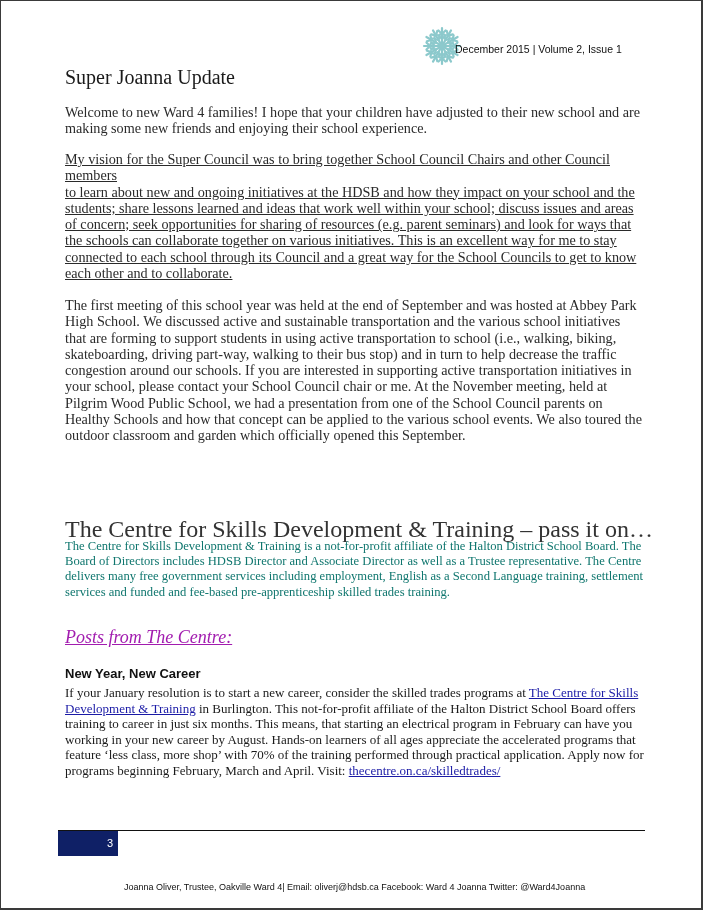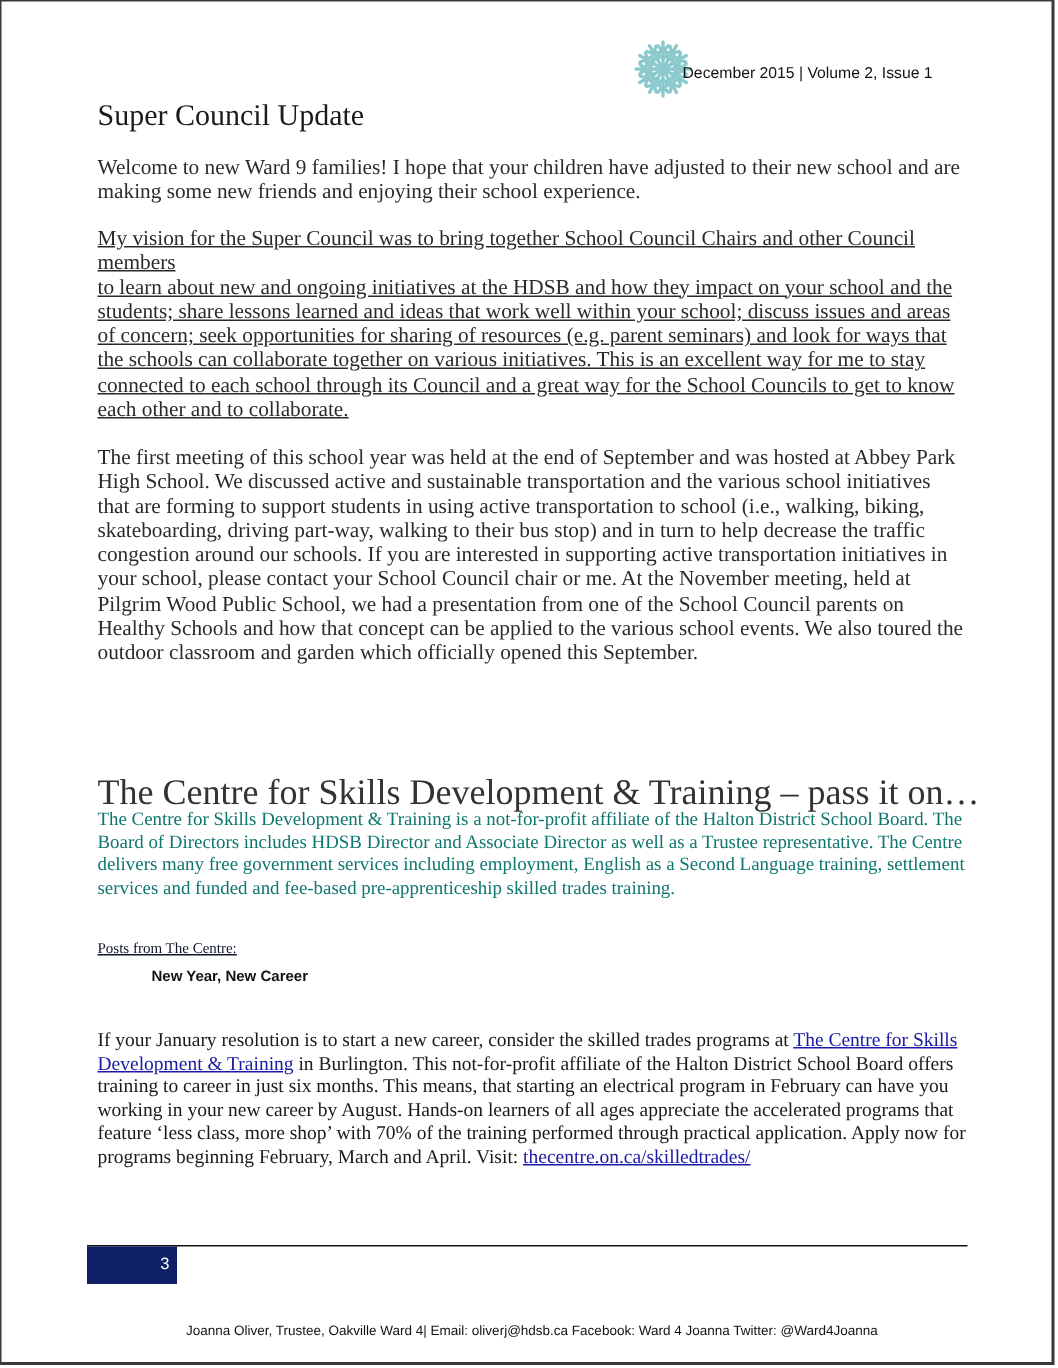--- a/index.html
+++ b/index.html
@@ -41,27 +41,27 @@
     .h2 {
       position: absolute; left: 65px; top: 516px;
       font-size: 24px; color: #333; white-space: nowrap;
     }
     #p4 {
       position: absolute; left: 65px; top: 539px; width: 580px;
       font-size: 12.6px; line-height: 15.2px; color: #0f766e; margin: 0;
     }
     .posts-from {
       position: absolute; left: 65px; top: 627px;
-      font-size: 10px; text-decoration: underline; color: #0f172a;
+      font-size: 18px; font-style: italic; text-decoration: underline; color: #a21caf;
       white-space: nowrap;
     }
     .subhead {
-      position: absolute; left: 65px; top: 646px;
+      position: absolute; left: 65px; top: 666px;
       font-family: "Liberation Sans", sans-serif;
-      font-size: 10px; font-weight: bold; color: #111; white-space: nowrap; margin-left: 36px;
+      font-size: 13px; font-weight: bold; color: #111; white-space: nowrap;
     }
     #p5 {
       position: absolute; left: 65px; top: 685px; width: 585px;
       font-family: Liberation Serif, serif;
       font-size: 13px; line-height: 15.6px; color: #1a1a1a; margin: 0;
     }
     a.link { color: #1a1aa6; text-decoration: underline; }
     .footer-rule {
       position: absolute; left: 58px; top: 830px; width: 587px; height: 1px;
       background: #111;
@@ -105,23 +105,23 @@
     <use href="#arm" transform="rotate(240)"></use>
     <use href="#arm" transform="rotate(270)"></use>
     <use href="#arm" transform="rotate(300)"></use>
     <use href="#arm" transform="rotate(330)"></use>
   </g>
   <circle cx="0" cy="0" r="3" fill="#8cc9cc"></circle>
 </svg>
 
 <div class="issue-info">December 2015 | Volume 2, Issue 1</div>
 
-<div class="h1">Super Council Update</div>
+<div class="h1">Super Joanna Update</div>
 
-<p class="serif-para" id="p1">Welcome to new Ward 9 families! I hope that your children have adjusted to their new school and are making some new friends and enjoying their school experience.</p>
+<p class="serif-para" id="p1">Welcome to new Ward 4 families! I hope that your children have adjusted to their new school and are making some new friends and enjoying their school experience.</p>
 <p class="serif-para" id="p2"><span>My vision for the Super Council was to bring together School Council Chairs and other Council members</span><br><span>to learn about new and ongoing initiatives at the HDSB and how they impact on your school and the students; share lessons learned and ideas that work well within your school; discuss issues and areas of concern; seek opportunities for sharing of resources (e.g. parent seminars) and look for ways that the schools can collaborate together on various initiatives. This is an excellent way for me to stay connected to each school through its Council and a great way for the School Councils to get to know each other and to collaborate.</span></p>
 <p class="serif-para" id="p3">The first meeting of this school year was held at the end of September and was hosted at Abbey Park High School. We discussed active and sustainable transportation and the various school initiatives that are forming to support students in using active transportation to school (i.e., walking, biking, skateboarding, driving part-way, walking to their bus stop) and in turn to help decrease the traffic congestion around our schools. If you are interested in supporting active transportation initiatives in your school, please contact your School Council chair or me. At the November meeting, held at Pilgrim Wood Public School, we had a presentation from one of the School Council parents on Healthy Schools and how that concept can be applied to the various school events. We also toured the outdoor classroom and garden which officially opened this September.</p>
 
 <div class="h2">The Centre for Skills Development &amp; Training – pass it on…</div>
 
 <p id="p4">The Centre for Skills Development &amp; Training is a not-for-profit affiliate of the Halton District School Board. The Board of Directors includes HDSB Director and Associate Director as well as a Trustee representative. The Centre delivers many free government services including employment, English as a Second Language training, settlement services and funded and fee-based pre-apprenticeship skilled trades training.</p>
 
 <div class="posts-from">Posts from The Centre:</div>
 
 <div class="subhead">New Year, New Career</div>

